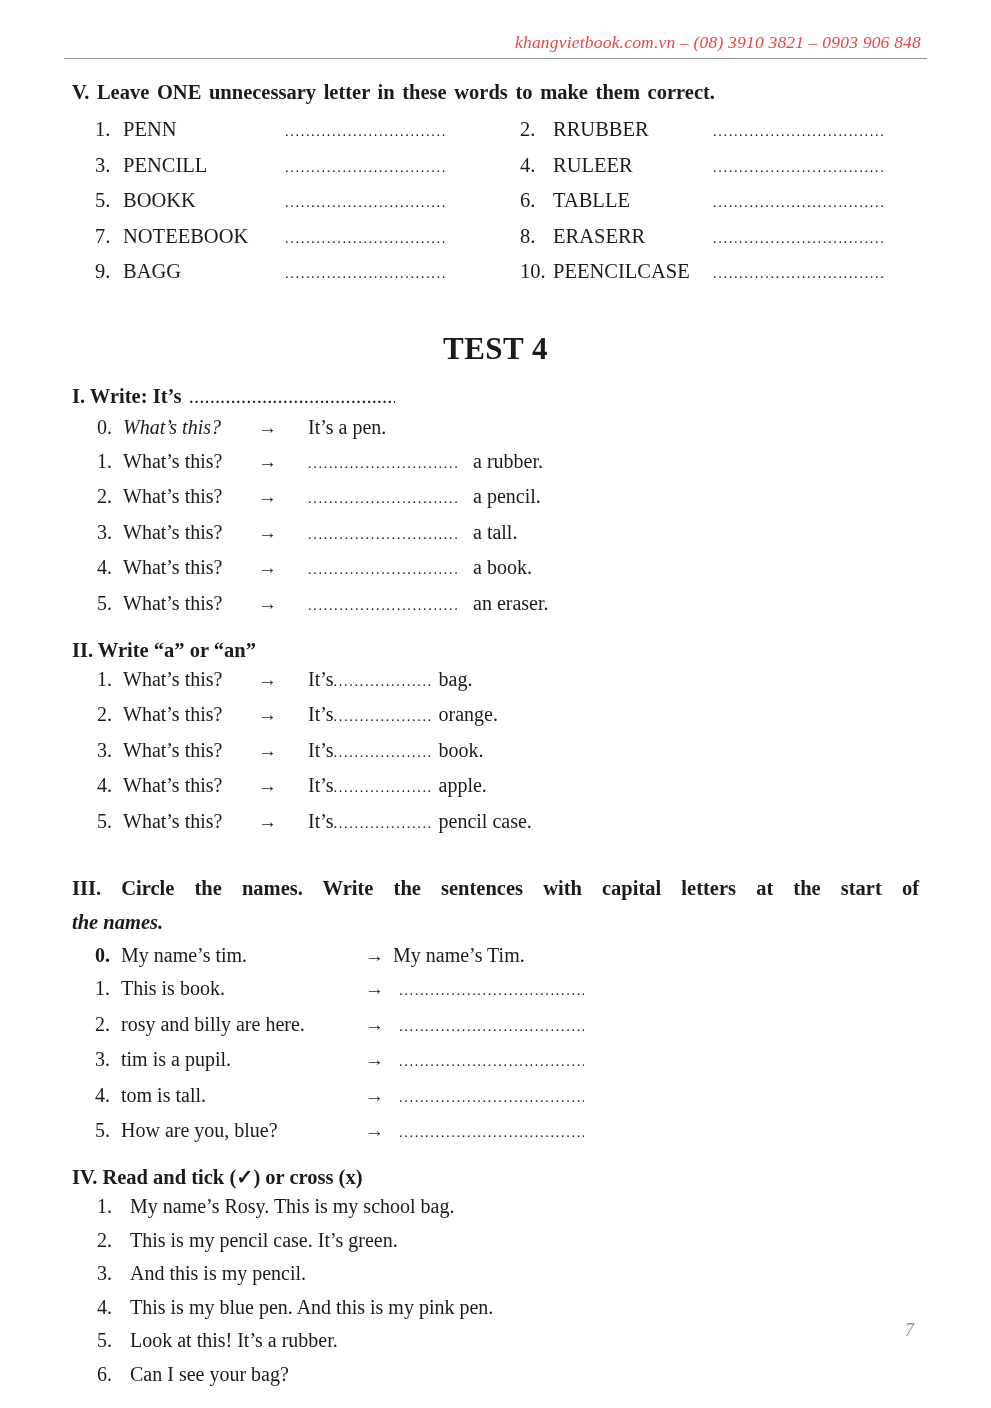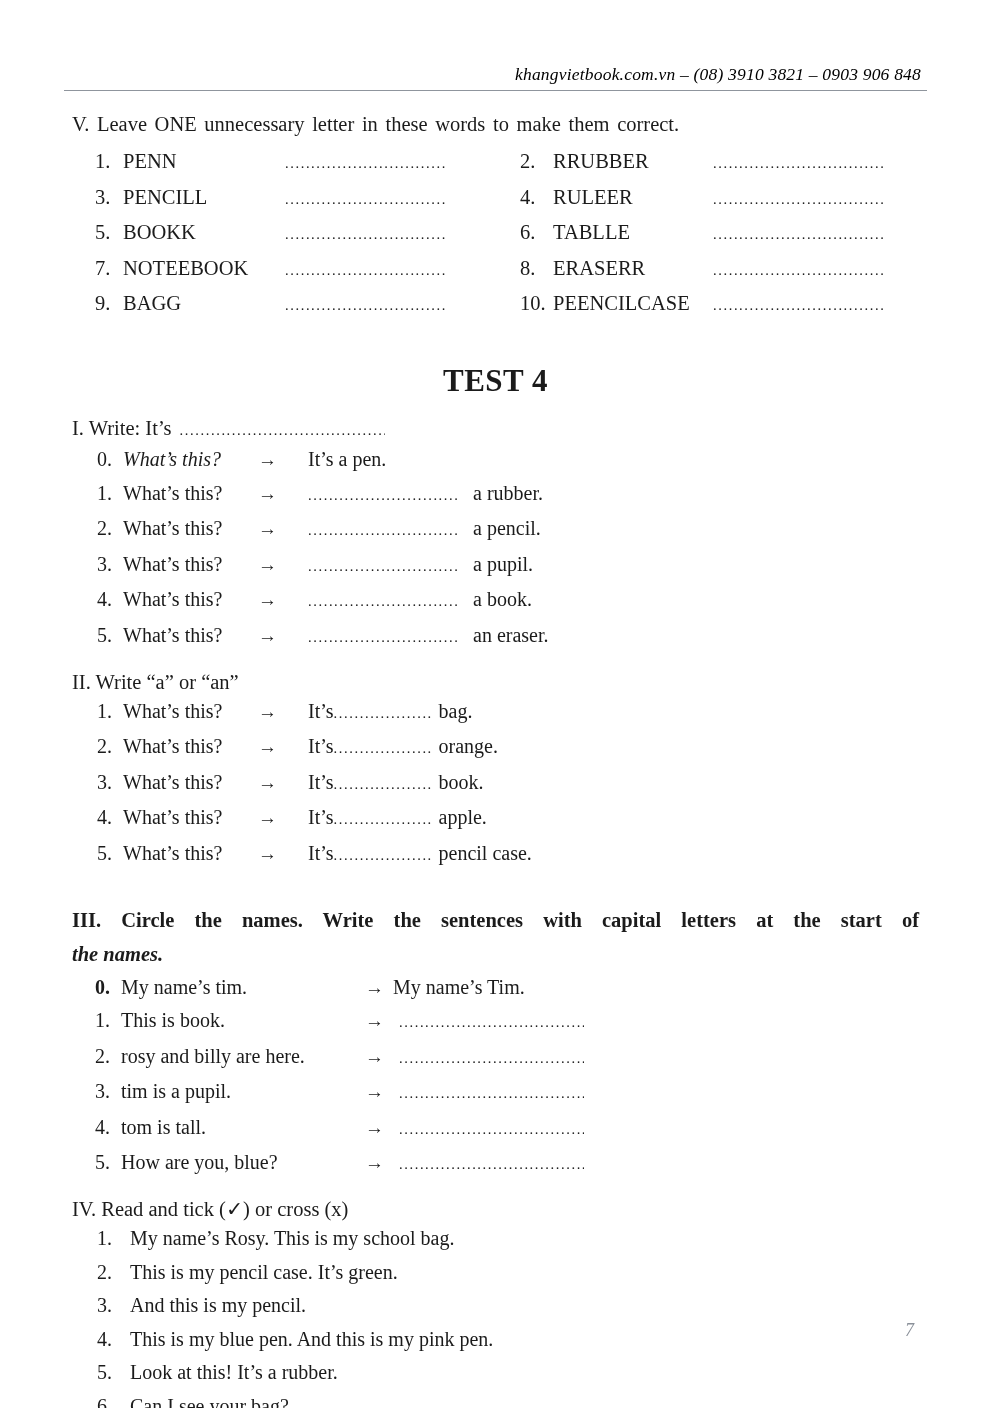--- a/index.html
+++ b/index.html
@@ -6,36 +6,36 @@
   .page {
     position:relative;
     width:991px; height:1408px;
     background:#ffffff;
     font-family:"Liberation Serif", serif;
     color:#1b1b1b;
     overflow:hidden;
     box-sizing:border-box;
   }
   .header {
-    padding-top:64px;
+    padding-top:32px;
     margin:0 70px 0 72px;
     text-align:right;
     font-style:italic;
-    color:#000000;
+    color:#ef4444;
     font-size:17.5px;
     letter-spacing:0.2px;
   }
   .rule {
     border:none;
     border-top:1.7px solid #8f959d;
     margin:5px 64px 0 64px;
   }
   .sec-title {
     margin:20px 72px 0 72px;
-    font-weight:normal;
+    font-weight:bold;
     font-size:20.5px;
     line-height:26px;
   }
   .sec-v-title { word-spacing:2.5px; }
   .v-grid { margin:8px 0 0 95px; }
   .v-row { display:flex; align-items:baseline; line-height:33.6px; font-size:20.5px; }
   .v-num  { flex:none; width:28px; }
   .v-word { flex:none; width:162px; }
   .v-dots { flex:none; width:162px; margin-right:73px; }
   .v-num2 { flex:none; width:33px; }
@@ -178,21 +178,21 @@
     <span class="q">What’s this?</span>
     <span class="arrow">→</span>
     <span class="dots i-dots">..............................................................................................................................</span>
     <span class="i-answer">a pencil.</span>
   </div>
   <div class="row">
     <span class="num">3.</span>
     <span class="q">What’s this?</span>
     <span class="arrow">→</span>
     <span class="dots i-dots">..............................................................................................................................</span>
-    <span class="i-answer">a pupil.</span>
+    <span class="i-answer">a tall.</span>
   </div>
   <div class="row">
     <span class="num">4.</span>
     <span class="q">What’s this?</span>
     <span class="arrow">→</span>
     <span class="dots i-dots">..............................................................................................................................</span>
     <span class="i-answer">a book.</span>
   </div>
   <div class="row">
     <span class="num">5.</span>

